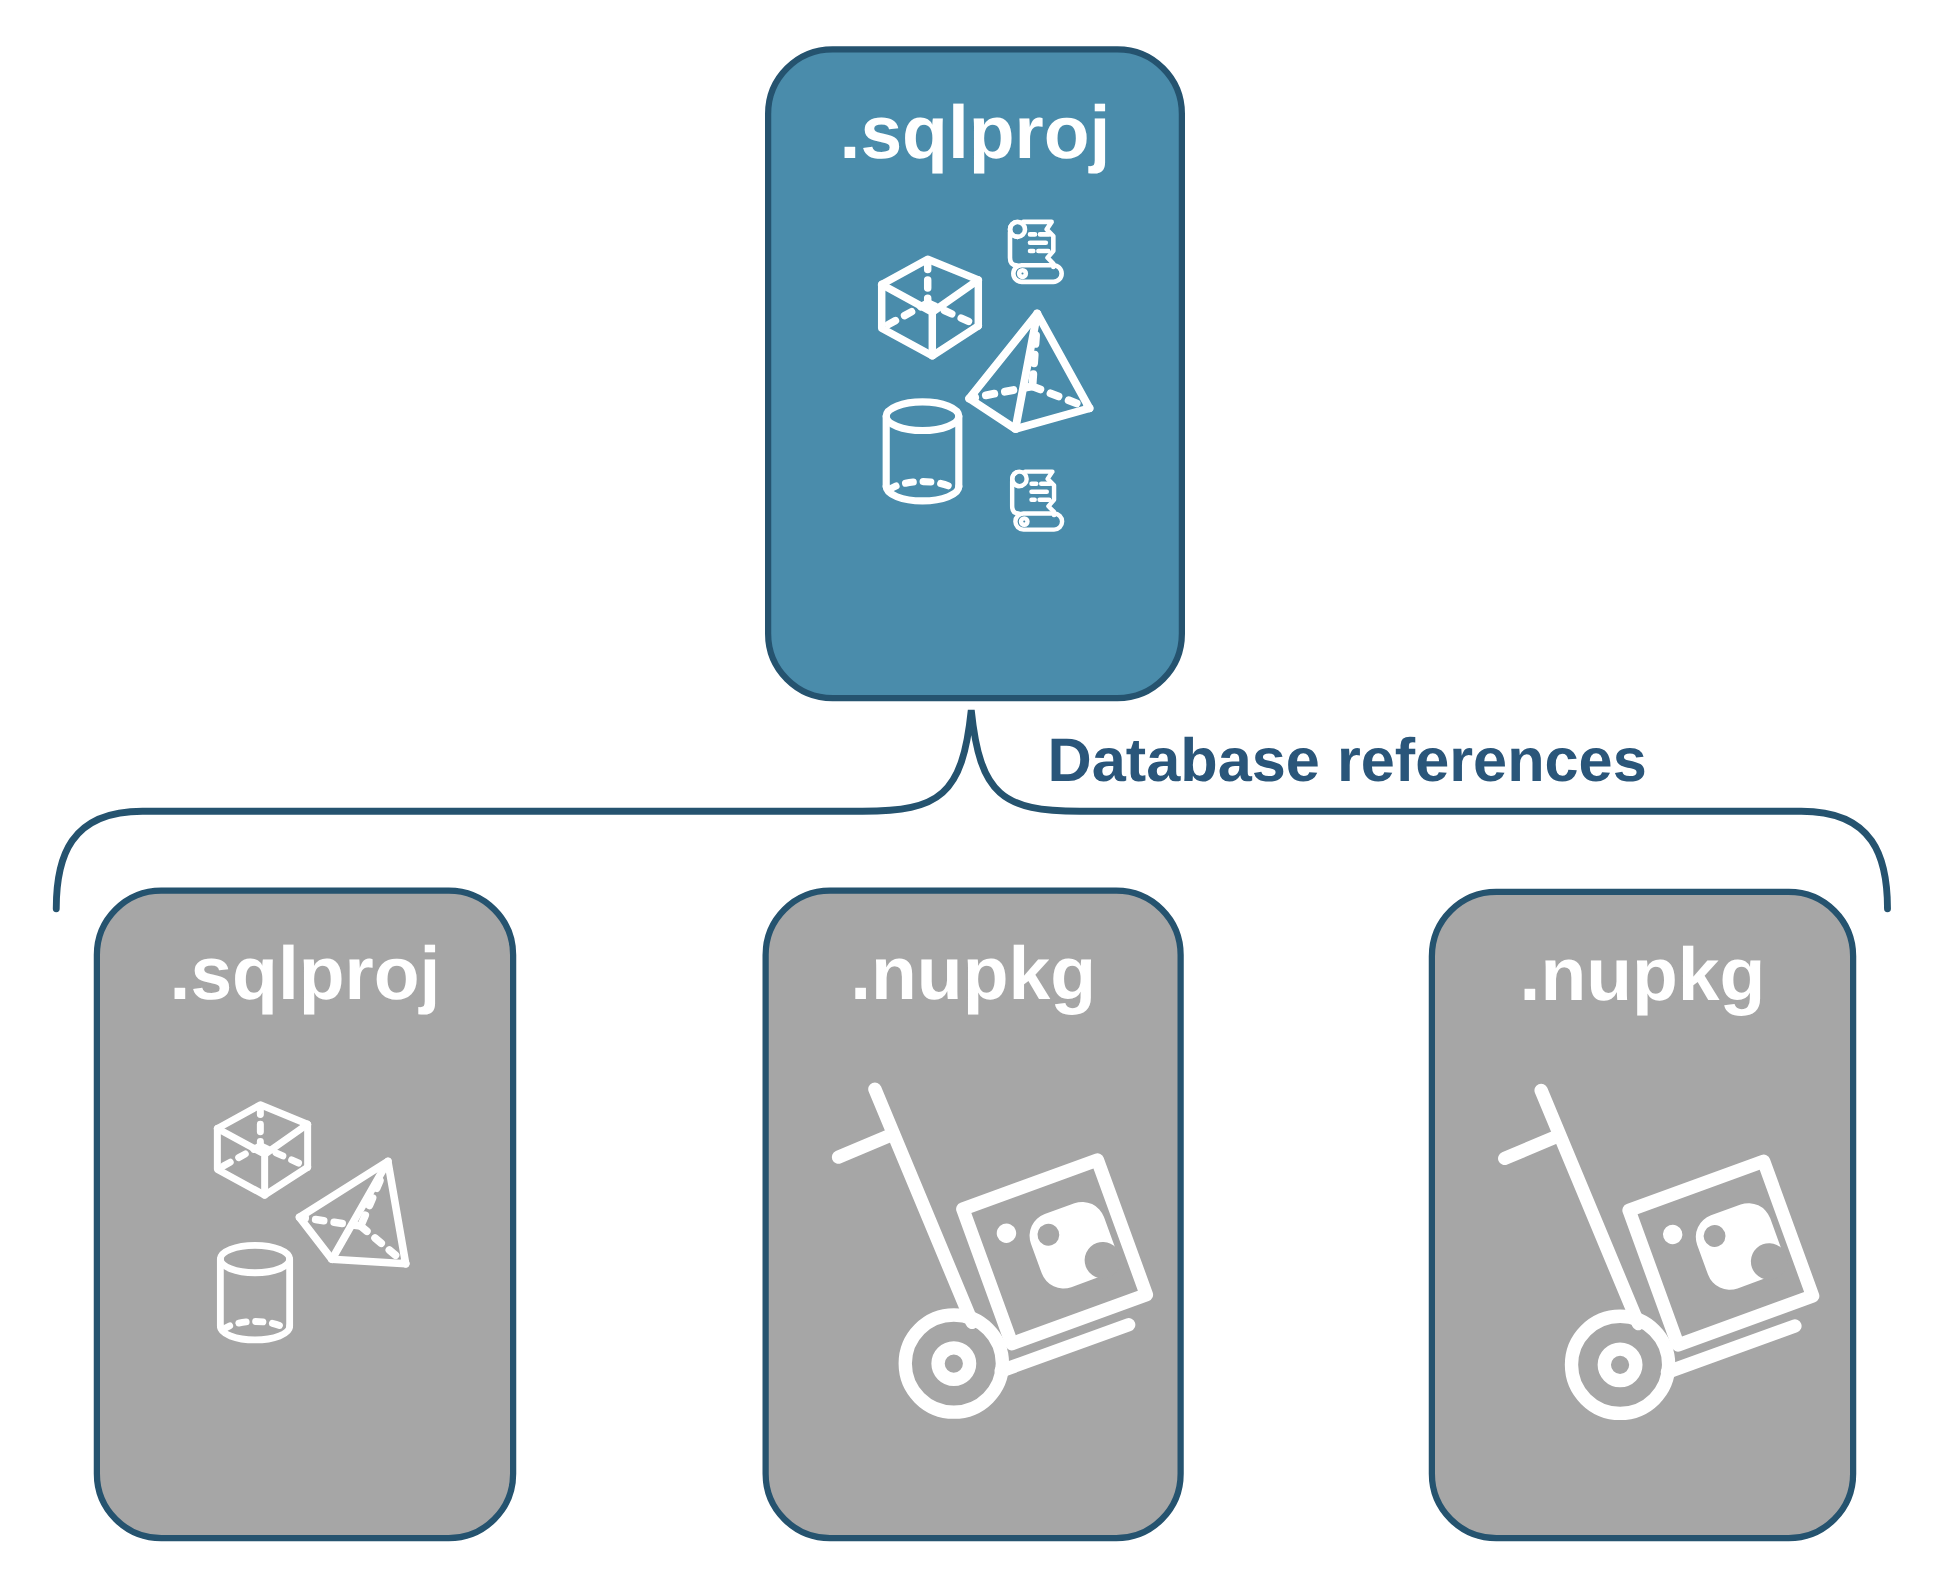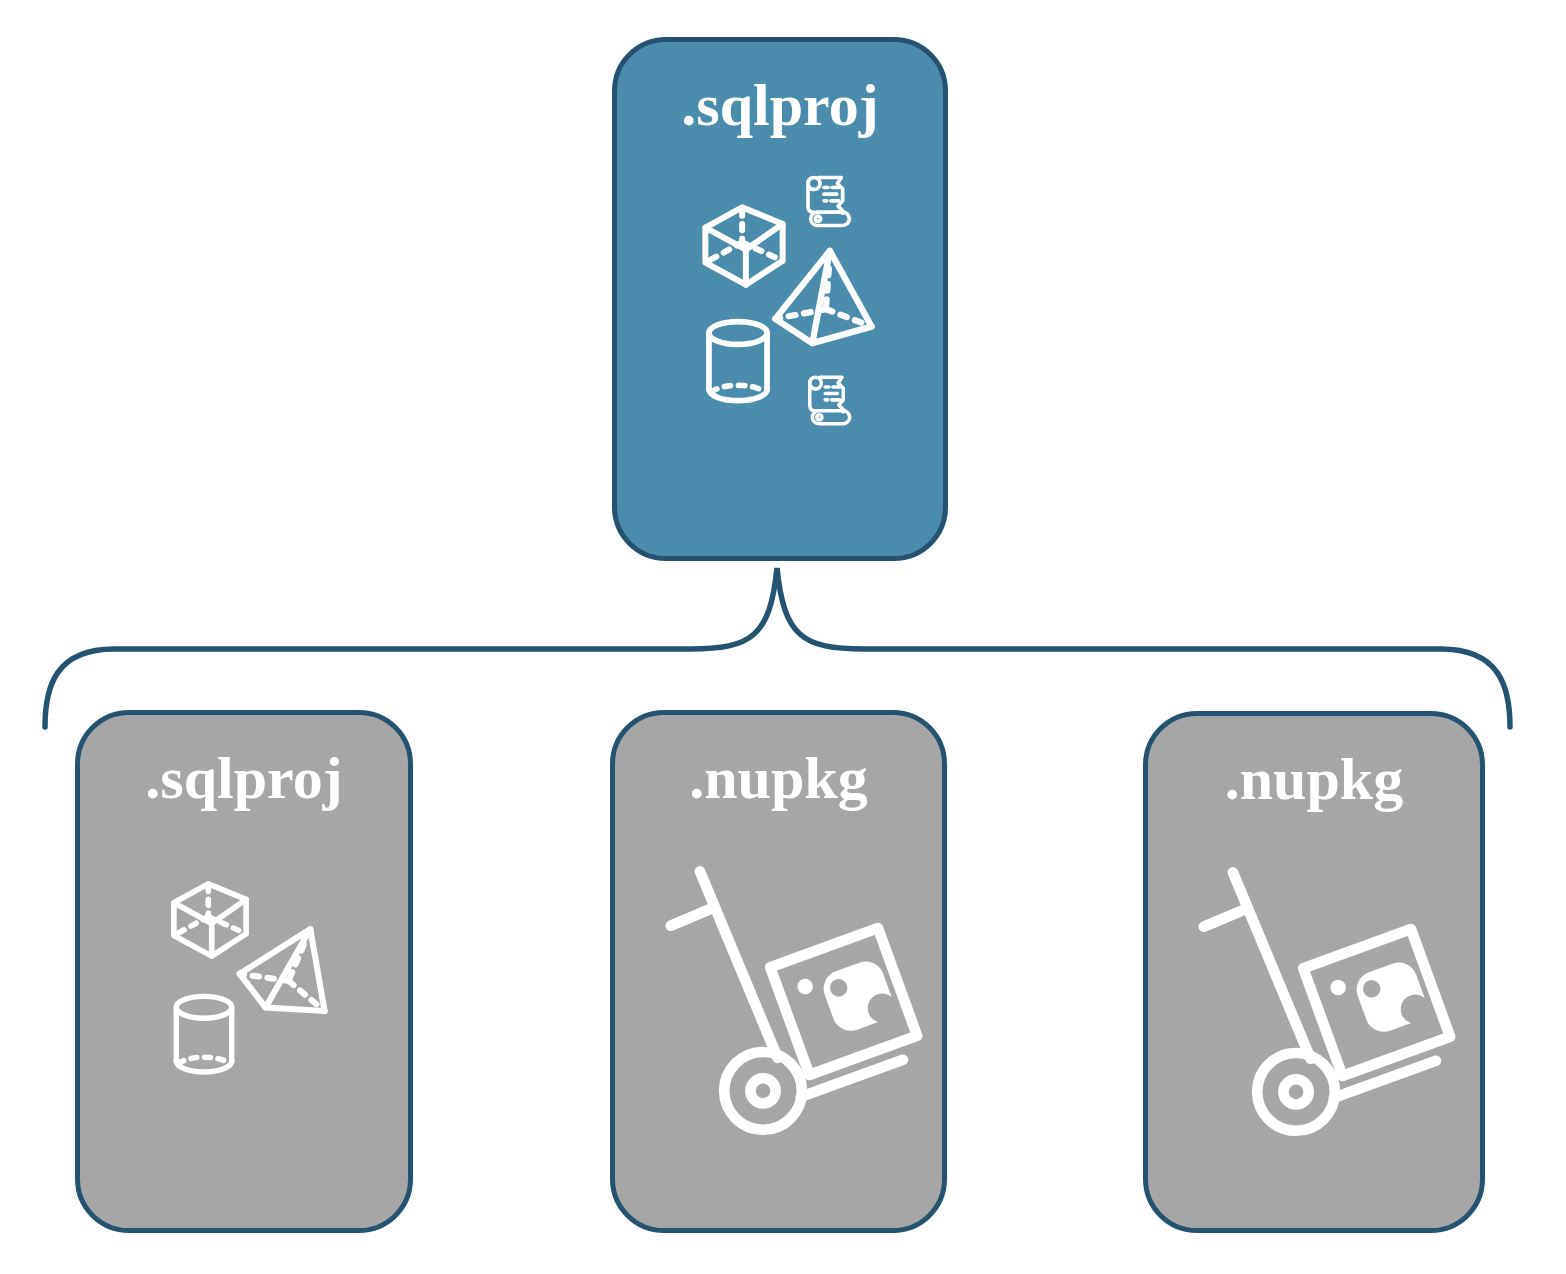--- a/index.html
+++ b/index.html
@@ -1,20 +1,20 @@
 <!DOCTYPE html>
 <html><head>
 <meta charset="utf-8">
 <style>
   html,body{margin:0;padding:0;background:#ffffff;}
   .canvas{
     position:relative;
     width:1566px;height:1274px;
     background:#ffffff;
-    font-family:Liberation Serif, serif;
+    font-family:Liberation Sans, sans-serif;
     overflow:hidden;
   }
   .box{
     position:absolute;
     box-sizing:border-box;
     border:5px solid #25536F;
     border-radius:54px;
   }
   .box.teal{background:#4A8CAB;}
   .box.gray{background:#A6A6A6;}
@@ -163,20 +163,21 @@
   <svg id="brace-svg">
     <path d="M 45 727
              C 45 686, 56 649, 114 649
              L 690 649
              C 752 649, 770 636, 777 568
              C 784 636, 802 649, 864 649
              L 1441 649
              C 1499 649, 1510 686, 1510 727" fill="none" stroke="#25536F" stroke-width="5.5" stroke-linecap="round"></path>
   </svg>
 
+  <div id="connector-label">Database references</div>
 
   <div class="box gray" id="box-left">
     <div class="box-title">.sqlproj</div>
     <span class="icon" id="lb-cube">
         <svg viewBox="0 0 100 100">
           <use href="#sym-cube"></use>
         </svg>
       </span>
     <span class="icon" id="lb-pyramid">
         <svg viewBox="0 0 110 105">

